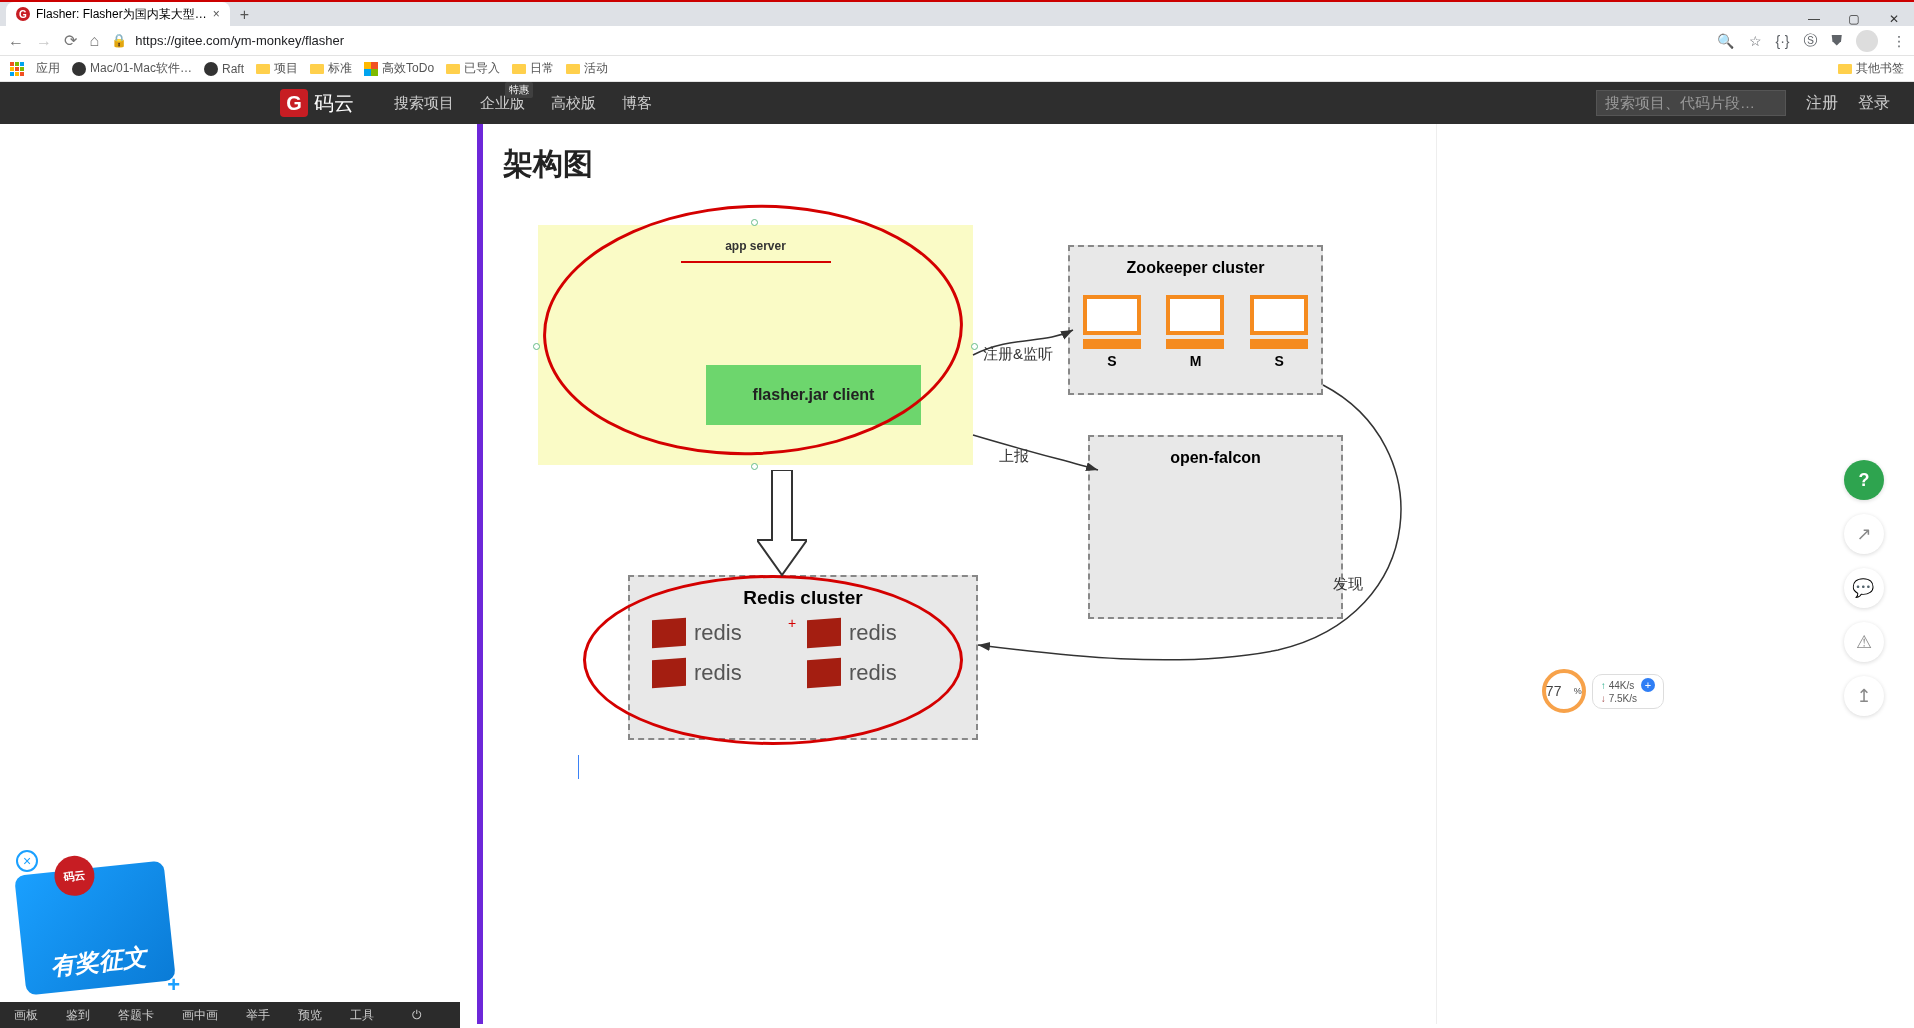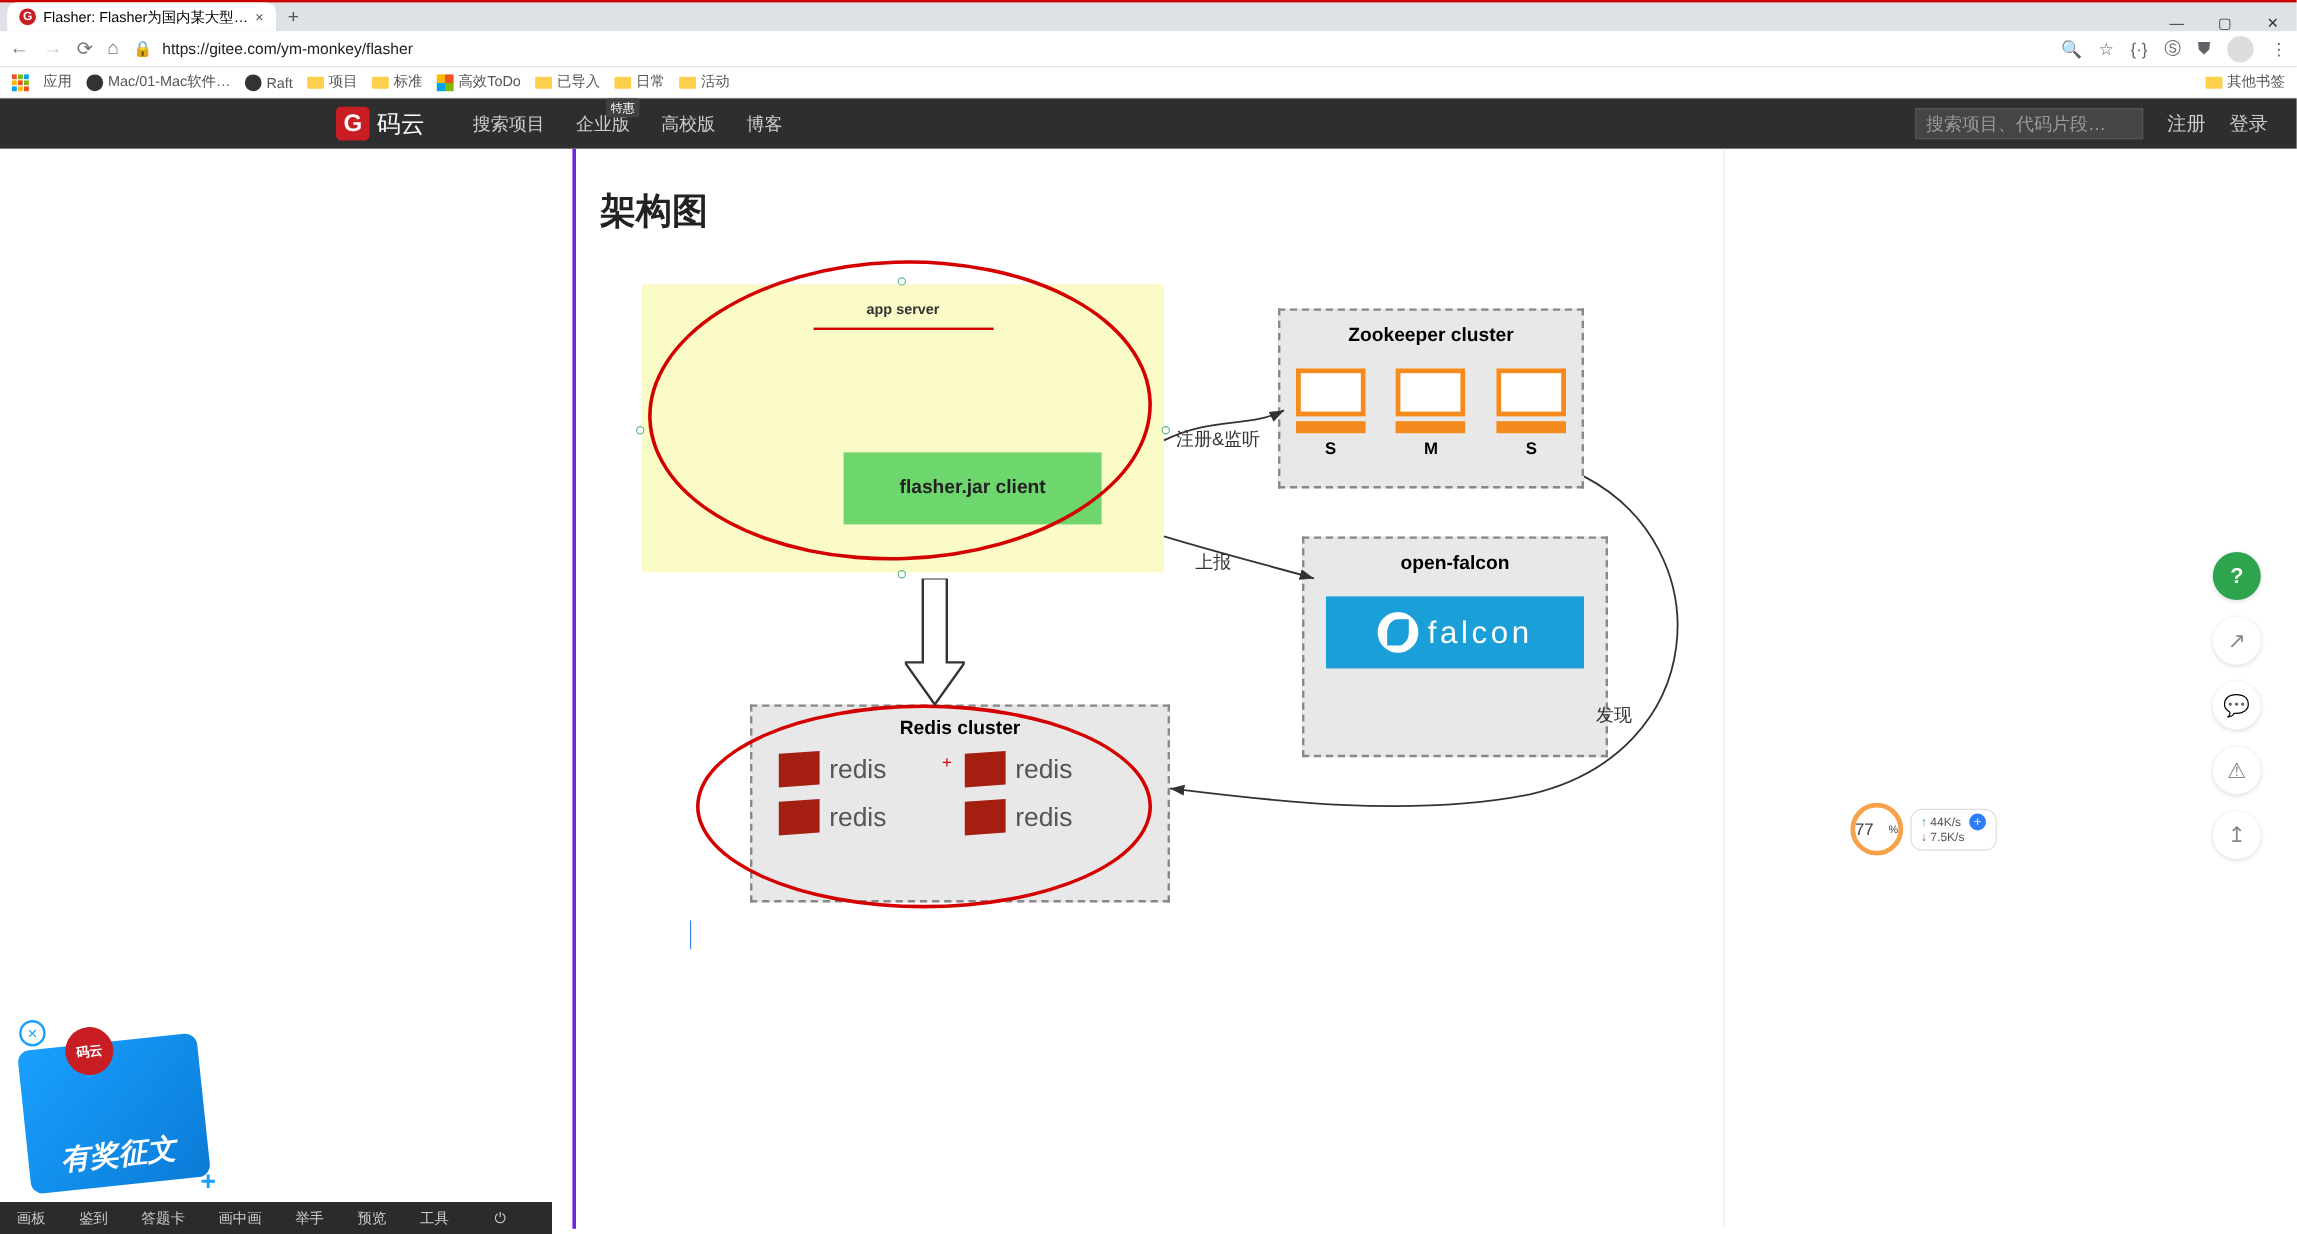--- a/index.html
+++ b/index.html
@@ -34,21 +34,21 @@
   .gitee-logo .g { width: 28px; height: 28px; background: #c71d23; border-radius: 4px; color: #fff; font-weight: bold; display: flex; align-items: center; justify-content: center; font-size: 20px; }
   .gitee-logo span { font-size: 20px; color: #fff; }
   .gitee-nav { display: flex; gap: 26px; margin-left: 40px; font-size: 15px; }
   .gitee-nav a { position: relative; }
   .gitee-nav .badge { position: absolute; top: -12px; right: -8px; background: #404040; color: #fff; font-size: 10px; padding: 1px 4px; border-radius: 2px; }
   .gitee-right { margin-left: auto; display: flex; align-items: center; gap: 20px; }
   .gitee-search { background: #454545; border: 1px solid #555; width: 190px; height: 26px; font-size: 15px; color: #999; padding: 0 8px; display: flex; align-items: center; }
 
   
   .page { position: relative; background: #fff; }
-  .content { width: 960px; margin: 0 auto; border-left: 3px solid #6d28d9; border-right: 1px solid #eee; min-height: 900px; padding: 32px 0 0 0; position: relative; }
+  .content { width: 960px; margin: 0 auto; border-left: 6px solid #6d28d9; border-right: 1px solid #eee; min-height: 900px; padding: 20px 0 0 0; position: relative; }
   .h-title { font-size: 30px; font-weight: bold; color: #222; margin-left: 20px; }
 
   .diagram { position: relative; width: 960px; height: 620px; margin-top: 40px; }
 
   
   .appbox { position: absolute; left: 55px; top: 0; width: 435px; height: 240px; background: #fafbc6; }
   .appbox .title { text-align: center; font-weight: bold; font-size: 12px; margin-top: 14px; color: #333; }
   .underline-red { width: 150px; height: 2px; background: #d40000; margin: 8px auto 0; }
   .jarc { position: absolute; left: 168px; top: 140px; width: 215px; height: 60px; background: #6dd66d; display: flex; align-items: center; justify-content: center; font-weight: bold; color: #222; }
   .circ-red { position: absolute; border: 3px solid #d40000; border-radius: 50%; }
@@ -66,21 +66,21 @@
 
   
   .ofbox { position: absolute; left: 605px; top: 210px; width: 255px; height: 184px; border: 2px dashed #888; background: #e8e8e8; text-align: center; }
   .ofbox .title { font-weight: bold; font-size: 16px; margin-top: 12px; }
   .falcon { width: 215px; height: 60px; background: #1a9fd9; margin: 18px auto 0; color: #fff; font-size: 26px; letter-spacing: 3px; display: flex; align-items: center; justify-content: center; gap: 8px; font-family: monospace; }
   .falcon .fico { width: 34px; height: 34px; border-radius: 50%; background: #fff; position: relative; }
   .falcon .fico::after { content: ""; position: absolute; left: 8px; top: 6px; width: 18px; height: 22px; background: #1a9fd9; border-radius: 50% 0 50% 0; }
 
   
   .redisbox { position: absolute; left: 145px; top: 350px; width: 350px; height: 165px; border: 2px dashed #888; background: #e8e8e8; text-align: center; }
-  .redisbox .title { font-weight: bold; font-size: 16px; margin-top: 10px; }
+  .redisbox .title { font-weight: bold; font-size: 19px; margin-top: 10px; }
   .redis-grid { display: grid; grid-template-columns: 1fr 1fr; gap: 12px 8px; padding: 10px 22px; }
   .redis-item { display: flex; align-items: center; gap: 8px; font-size: 22px; color: #555; }
   .redis-cube { width: 34px; height: 28px; background: #a41e11; transform: skewY(-4deg); }
   .circ-redis { left: 100px; top: 350px; width: 380px; height: 170px; }
 
   
   .arrow-down { position: absolute; left: 274px; top: 245px; }
   .arrow-down svg { display: block; }
   .edge-label { position: absolute; font-size: 15px; color: #333; }
   .svg-connector { position: absolute; overflow: visible; }
@@ -254,24 +254,20 @@
           <div class="zk-node">
               <div class="zk-mon"></div>
               <div class="zk-base"></div>
               <div class="lbl">S</div>
             </div>
         </div>
       </div>
 
       <div class="ofbox">
         <div class="title">open-falcon</div>
-        <div class="falcon">
-          <span class="fico"></span>
-          <span>falcon</span>
-        </div>
       </div>
 
       <div class="redisbox">
         <div class="title">Redis cluster</div>
         <div class="redis-grid">
           <div class="redis-item">
               <span class="redis-cube"></span>
               <span>redis</span>
             </div>
           <div class="redis-item">

